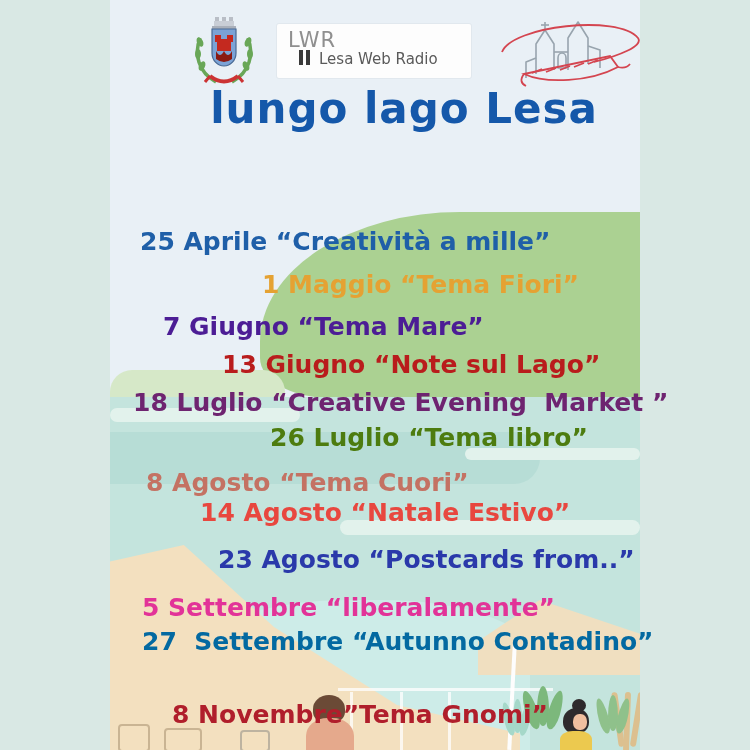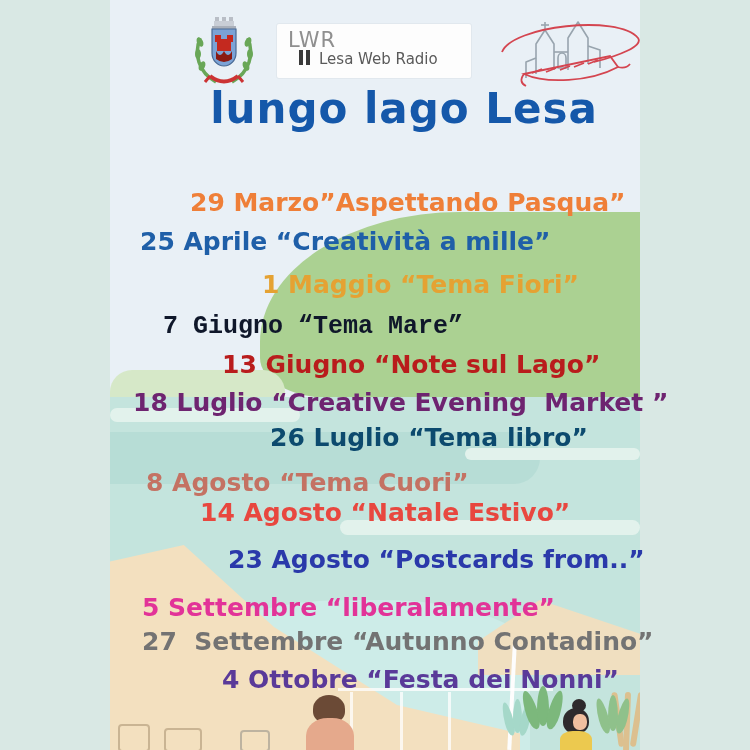--- a/index.html
+++ b/index.html
@@ -69,21 +69,21 @@
   .event-line{position:absolute;font-weight:bold;font-size:25px;line-height:27px;white-space:pre;}
   .event-line.e1{left:190px;top:189px;}
   .event-line.e2{left:140px;top:228px;}
   .event-line.e3{left:262px;top:271px;text-align:right;}
   .event-line.e4{left:163px;top:313px;}
   .event-line.e5{left:222px;top:351px;}
   .event-line.e6{left:133px;top:389px;}
   .event-line.e7{left:270px;top:424px;}
   .event-line.e8{left:146px;top:461px;}
   .event-line.e9{left:200px;top:499px;}
-  .event-line.e10{left:228px;top:546px;}
+  .event-line.e10{left:218px;top:546px;}
   .event-line.e11{left:142px;top:594px;}
   .event-line.e12{left:142px;top:628px;}
   .event-line.e13{left:222px;top:666px;}
   .event-line.e14{left:172px;top:701px;}
 </style>
 </head>
 <body>
 
 <div class="canvas">
 
@@ -178,27 +178,26 @@
       <g fill="none" stroke="#d44550" stroke-width="1.8">
         <path d="M4,40 C14,14 120,2 140,26 C146,34 120,44 96,50"></path>
         <path d="M26,62 L112,44 L120,55 C92,70 48,72 26,62 z"></path>
         <path d="M34,61 l10,-4 M48,60 l10,-4 M62,58 l10,-4 M76,55 l10,-4 M90,52 l10,-4"></path>
         <path d="M120,55 q8,2 12,-3 M26,62 q-6,8 2,12"></path>
       </g>
     </svg>
 
     <div class="title-line title-1" style="color: rgb(21, 88, 170);">lungo lago Lesa</div>
 
-    <div class="event-line e1" style="color: rgb(239, 127, 56);">29 Marzo”Aspettando Pasqua”</div>
     <div class="event-line e2" style="color: rgb(31, 95, 168);">25 Aprile “Creatività a mille”</div>
     <div class="event-line e3" style="color: rgb(229, 162, 51);">1 Maggio “Tema Fiori”</div>
-    <div class="event-line e4" style="color: #0f172a; font-family: Liberation Mono, monospace;">7 Giugno “Tema Mare”</div>
+    <div class="event-line e4" style="color: #4c1d95;">7 Giugno “Tema Mare”</div>
     <div class="event-line e5" style="color: #b91c1c;">13 Giugno “Note sul Lago”</div>
     <div class="event-line e6" style="color: rgb(110, 36, 112);">18 Luglio “Creative Evening  Market ”</div>
-    <div class="event-line e7" style="color: #0c4a6e;">26 Luglio “Tema libro”</div>
+    <div class="event-line e7" style="color: #4d7c0f;">26 Luglio “Tema libro”</div>
     <div class="event-line e8" style="color: rgb(196, 114, 99); margin-top: 8px;">8 Agosto “Tema Cuori”</div>
     <div class="event-line e9" style="color: rgb(232, 71, 63);">14 Agosto “Natale Estivo”</div>
     <div class="event-line e10" style="color: rgb(42, 57, 170);">23 Agosto “Postcards from..”</div>
     <div class="event-line e11" style="color: rgb(226, 51, 152);">5 Settembre “liberalamente”</div>
-    <div class="event-line e12" style="color: #737373;">27  Settembre “Autunno Contadino”</div>
-    <div class="event-line e13" style="color: rgb(90, 58, 153);">4 Ottobre “Festa dei Nonni”</div>
+    <div class="event-line e12" style="color: #0369a1;">27  Settembre “Autunno Contadino”</div>
+    <div class="event-line e14" style="color: rgb(176, 30, 43);">8 Novembre”Tema Gnomi”</div>
   </div>
 </div>
 
 </body></html>

